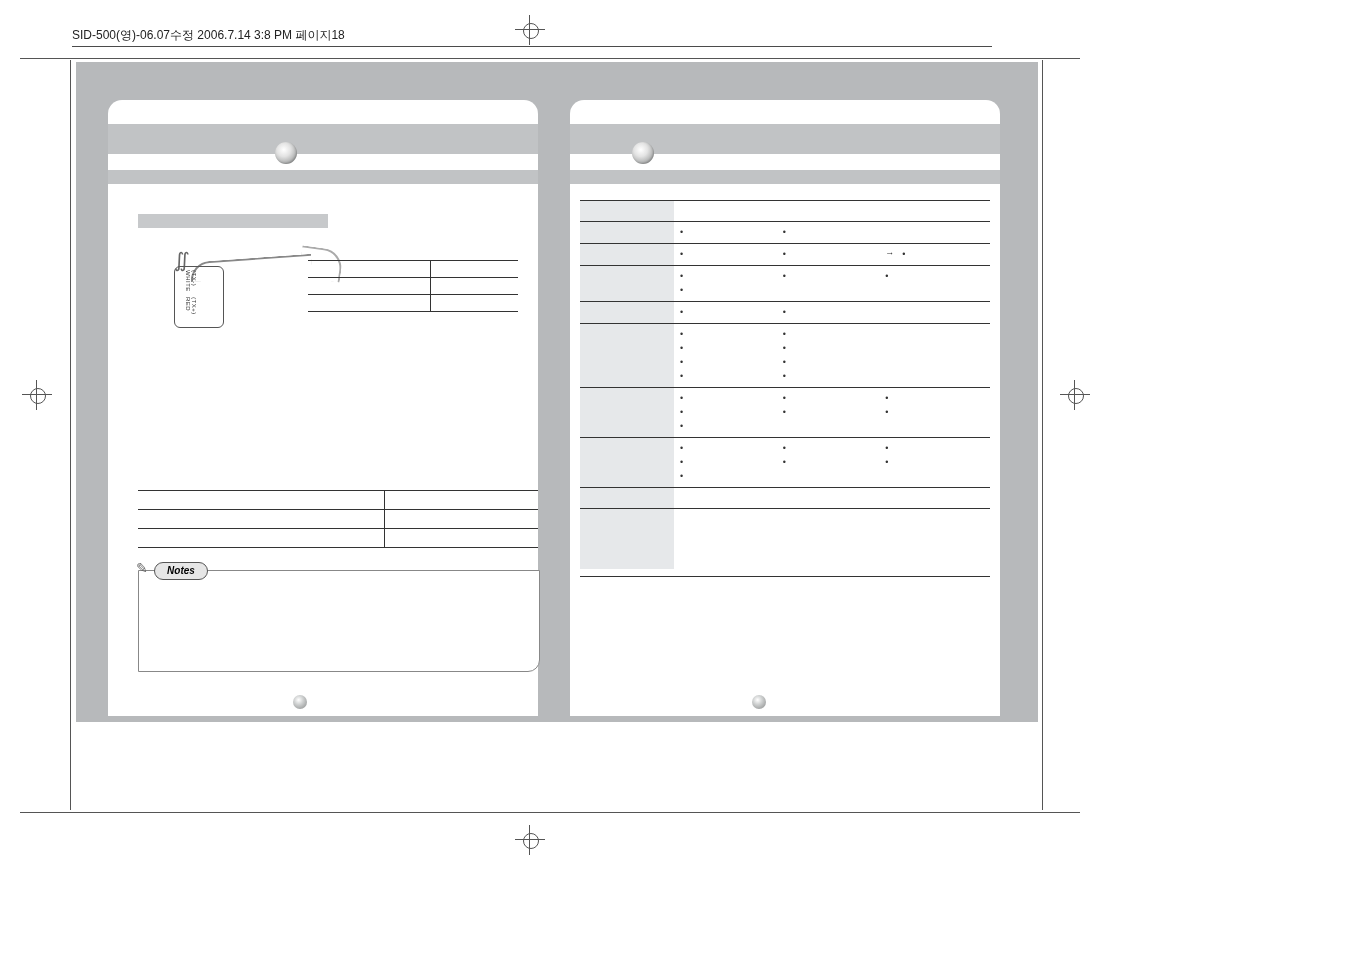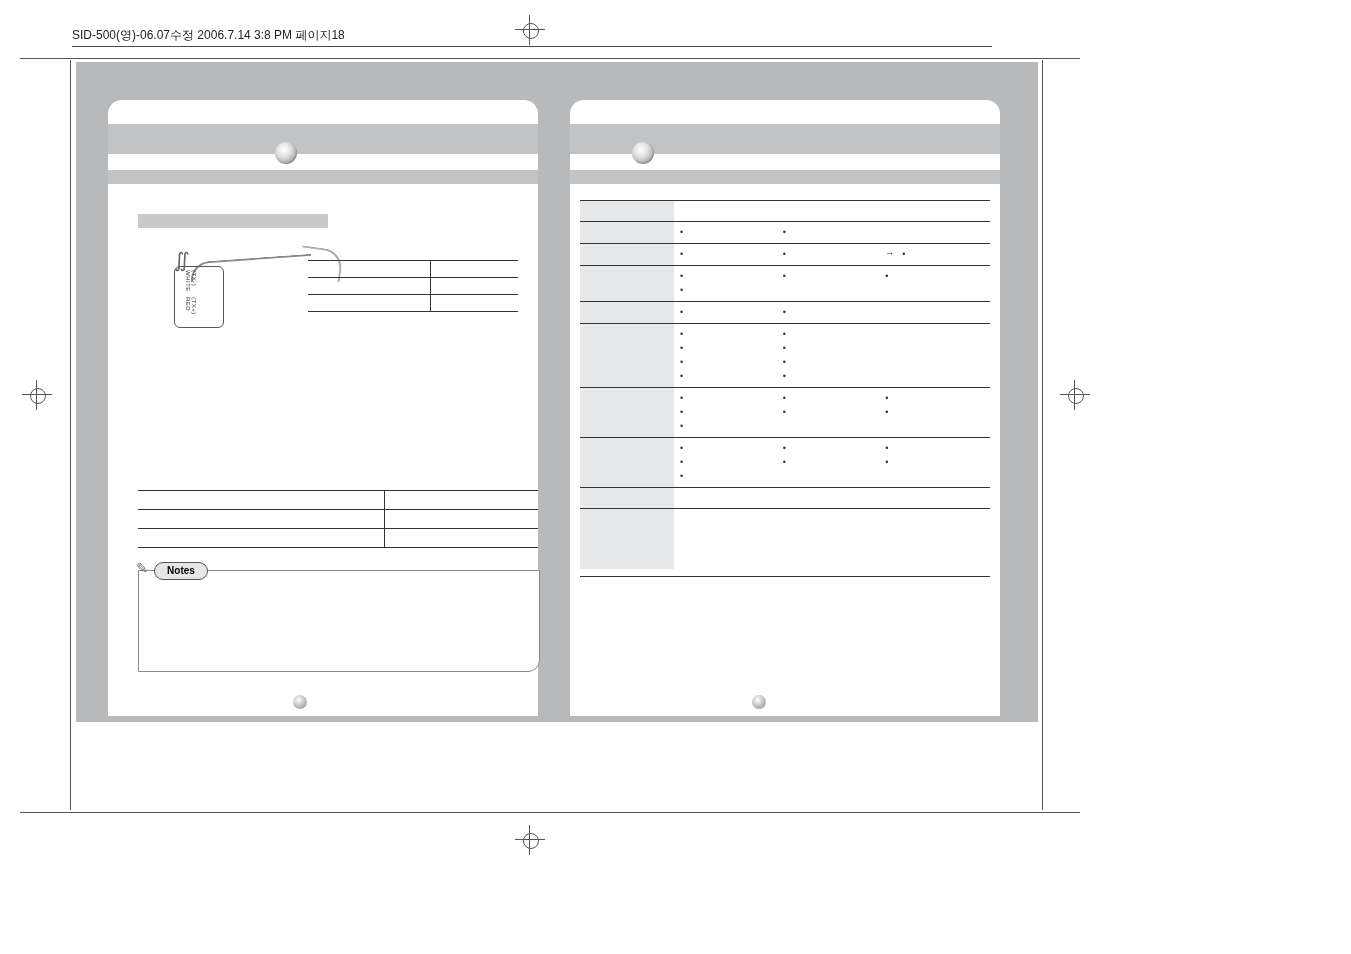--- a/index.html
+++ b/index.html
@@ -220,20 +220,21 @@
     background:#fff;
   }
   .notes-tag {
     position:absolute;
     left:46px; top:462px;
     width:52px; height:16px;
     border:1px solid #555;
     border-radius:9px;
     background:#e6e6e6;
     font-size:10px;
+    font-style:italic;
     font-weight:bold;
     text-align:center;
     line-height:16px;
   }
   .notes-icon {
     position:absolute;
     left:28px; top:460px;
     width:16px; height:22px;
     color:#666;
     font-size:14px;

